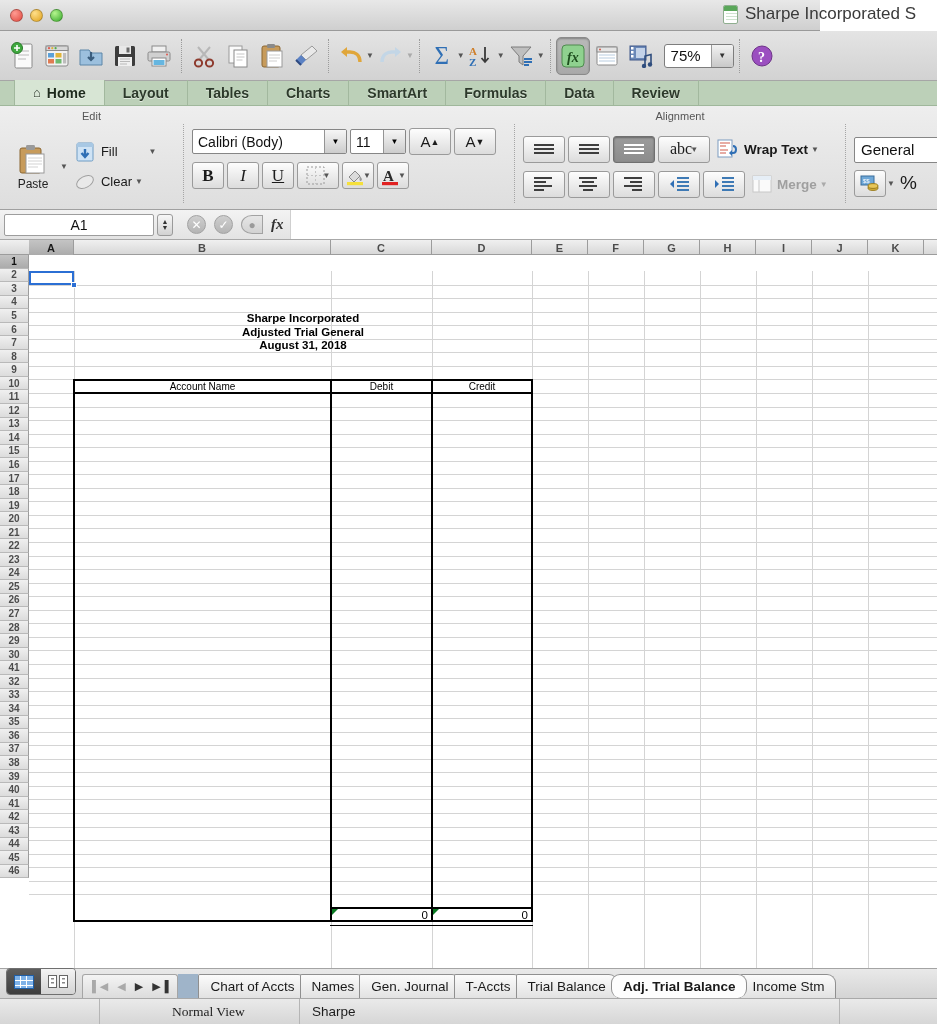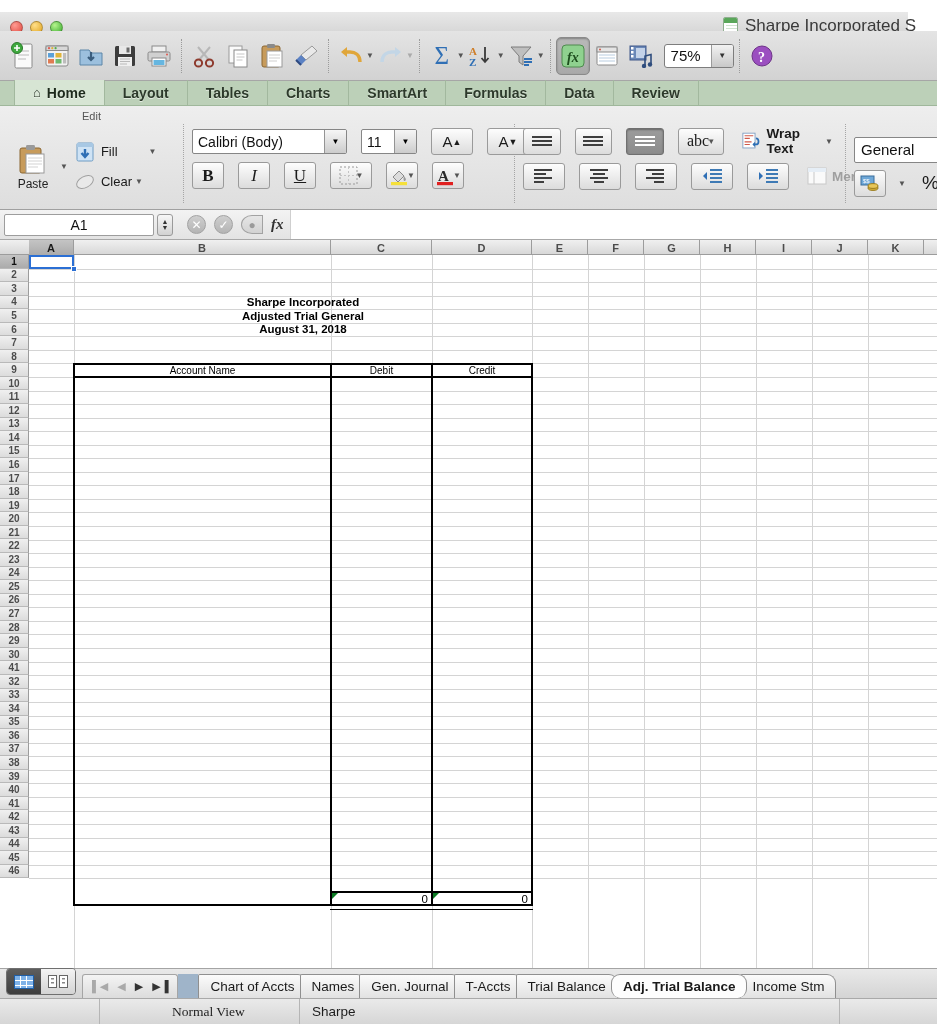--- a/index.html
+++ b/index.html
@@ -5,21 +5,21 @@
   * { box-sizing: border-box; margin:0; padding:0; }
   html,body {
     width:937px; height:1024px; overflow:hidden;
     font-family:"Liberation Sans", sans-serif;
     background:#fff;
   }
   #app { position:relative; width:937px; height:1024px; }
 
   
   .titlebar {
-    position:absolute; left:0; top:12px; width:908px; height:31px;
+    position:absolute; left:0; top:0; width:820px; height:31px;
     background:linear-gradient(#e8e8e8,#cfcfcf);
     border-bottom:1px solid #9a9a9a;
     display:flex; align-items:center;
   }
   .traffic { display:flex; gap:7px; margin-left:10px; }
   .tl { width:13px; height:13px; border-radius:50%; border:1px solid rgba(0,0,0,.25); }
   .tl.red{ background:radial-gradient(circle at 35% 30%, #ff9b92, #e0483e); }
   .tl.yel{ background:radial-gradient(circle at 35% 30%, #ffdf8a, #e0a21c); }
   .tl.grn{ background:radial-gradient(circle at 35% 30%, #b5f58e, #36a82b); }
   .doc-title {
@@ -122,21 +122,21 @@
 
   .sqbtn {
     width:32px; height:27px; background:linear-gradient(#fdfdfd,#dcdcdc);
     border:1px solid #9a9a9a; border-radius:3px;
     display:flex; align-items:center; justify-content:center;
     font-size:15px; color:#1b1b1b;
   }
   .sqbtn.wide{ width:42px; }
   .sqbtn.on { background:linear-gradient(#9c9c9c,#8c8c8c); color:#fff; border-color:#707070;
     box-shadow:inset 0 1px 2px rgba(0,0,0,.35); }
-  .btn-row { display:flex; gap:14px; align-items:center; }
+  .btn-row { display:flex; gap:3px; align-items:center; }
   .btn-row.r2 { margin-top:3px; }
   .stack { display:flex; flex-direction:column; justify-content:center; }
 
   .alignglyph { display:inline-block; width:20px; }
   .alignglyph i { display:block; height:2px; background:#3e3e3e; margin:2px 0; }
   .sqbtn.on .alignglyph i{ background:#fff; }
 
   .wrapbtn { display:flex; align-items:center; gap:5px; font-size:13.5px; color:#1a1a1a;
     font-weight:bold; padding:0 4px; height:28px; }
   .mergebtn { display:flex; align-items:center; gap:5px; font-size:13.5px; color:#9f9f9f;
@@ -187,21 +187,21 @@
   .corner:after{ content:""; position:absolute; right:3px; bottom:2px;
     border-left:8px solid transparent; border-bottom:8px solid #8a8a8a; }
 
   .rowhdr { position:absolute; left:0; top:15px; width:29px; }
   .rh { height:13.55px; border-bottom:1px solid #b9b9b9; border-right:1px solid #9c9c9c;
     background:linear-gradient(#f0f0f0,#dcdcdc);
     display:flex; align-items:center; justify-content:center;
     font-size:10px; color:#4c4c4c; font-weight:bold; }
   .rh.sel { background:linear-gradient(#c4c4c4,#ababab); color:#111; }
 
-  .cells { position:absolute; left:29px; top:15px; width:908px; height:686px; }
+  .cells { position:absolute; left:29px; top:31px; width:908px; height:686px; }
   .vline { position:absolute; top:0; width:1px; height:713px; background:#d4d4d4; }
   .hline { position:absolute; left:0; width:908px; height:1px; background:#d4d4d4; }
 
   .cell { position:absolute; font-size:11.5px; color:#000; display:flex; align-items:center;
     white-space:nowrap; }
   .cell.ctr { justify-content:center; }
   .cell.rt  { justify-content:flex-end; padding-right:4px; }
   .cell.bold{ font-weight:bold; }
 
   .selbox { position:absolute; border:2px solid #2b6fd4; }
@@ -558,20 +558,21 @@
                 <rect x="2" y="16" width="16" height="3.2" fill="#e02020"></rect>
               </svg>
             <span class="caret">▼</span>
           </div>
         </div>
       </div>
     </div>
     <div class="grp-div"></div>
 
     <div class="grp" style="width:330px;">
+      <div class="grp-title">Alignment</div>
       <div class="grp-body stack" style="align-items:flex-start;">
         <div class="btn-row">
           <div class="sqbtn wide">
               <span class="alignglyph">
                 <i></i>
                 <i></i>
                 <i></i>
               </span>
             </div>
           <div class="sqbtn wide">

